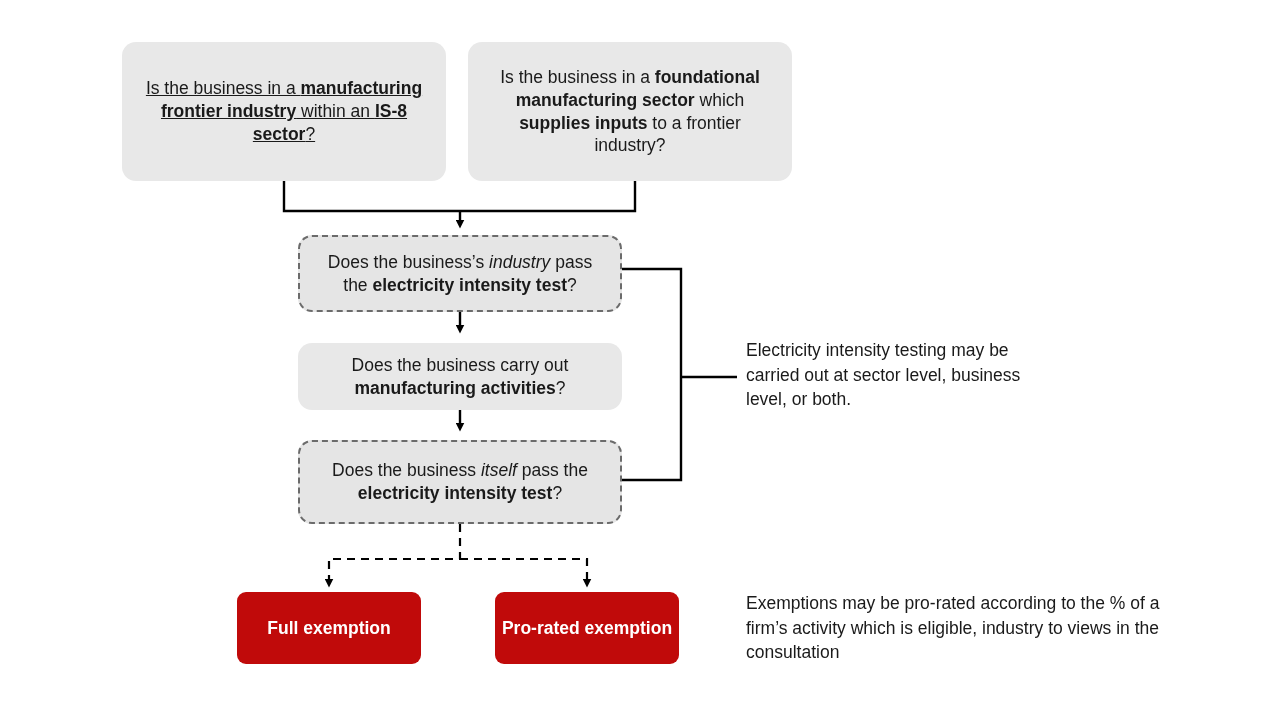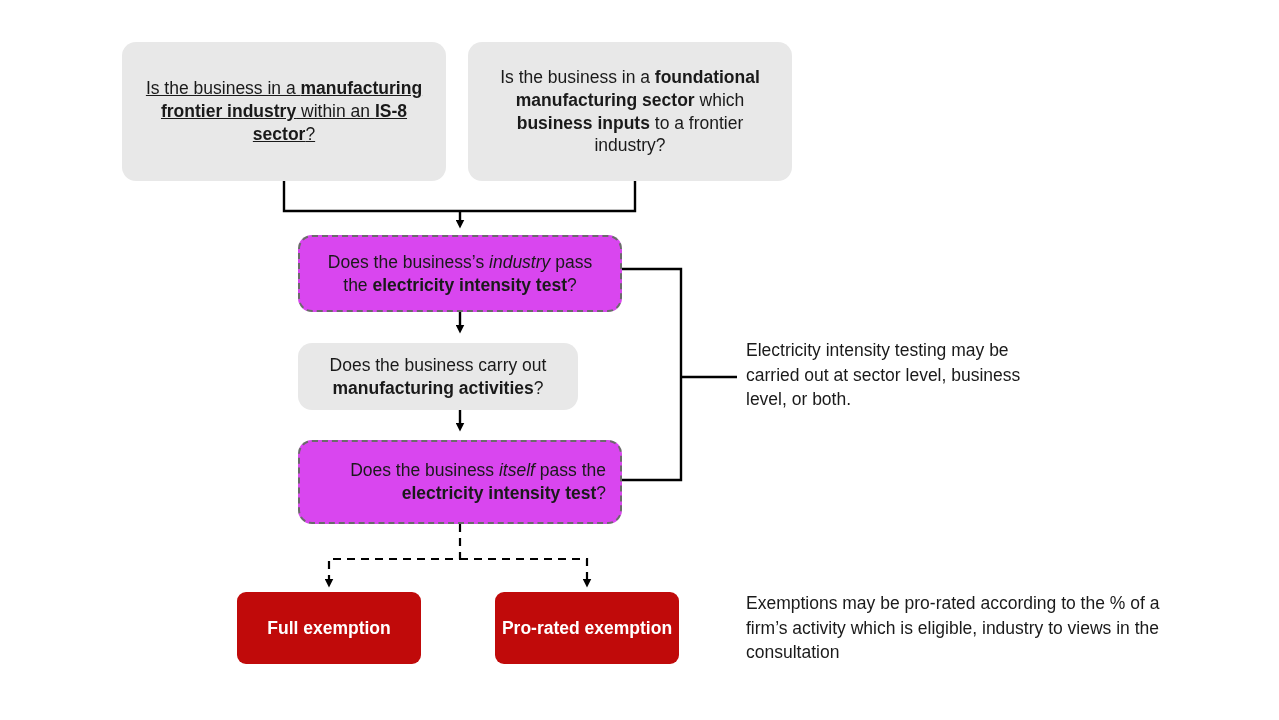--- a/index.html
+++ b/index.html
@@ -50,21 +50,21 @@
 
   
   .grey {
     background: #e8e8e8;
     border-radius: 14px;
     font-size: 17.5px;
   }
 
   
   .dashed {
-    background: #d946ef;
+    background: #e5e5e5;
     border: 2px dashed #6b6b6b;
     border-radius: 14px;
     font-size: 17.5px;
   }
 
   
   .red {
     background: #c00a0a;
     border-radius: 9px;
     color: #ffffff;
@@ -121,32 +121,32 @@
       <path d="M460,524 L460,559 L329,559 L329,583" fill="none" stroke="#000000" stroke-width="2.2" stroke-dasharray="8,6" marker-end="url(#arrowDash)"></path>
       <path d="M460,559 L587,559 L587,583" fill="none" stroke="#000000" stroke-width="2.2" stroke-dasharray="8,6" marker-end="url(#arrowDash)"></path>
     </g>
   </svg>
 
   <div class="node grey" style="left:122px; top:42px; width:324px; height:139px; padding:10px 22px;text-decoration:underline;">
     <span class="txt">Is the business in a <b>manufacturing frontier industry</b> within an <b>IS-8 sector</b>?</span>
   </div>
 
   <div class="node grey" style="left:468px; top:42px; width:324px; height:139px; padding:10px 16px;">
-    <span class="txt">Is the business in a <b>foundational manufacturing sector</b> which <b>business inputs</b> to a frontier industry?</span>
+    <span class="txt">Is the business in a <b>foundational manufacturing sector</b> which <b>supplies inputs</b> to a frontier industry?</span>
   </div>
 
   <div class="node dashed" style="left:298px; top:235px; width:324px; height:77px; padding:6px 14px;">
     <span class="txt">Does the business’s <i>industry</i> pass the <b>electricity intensity test</b>?</span>
   </div>
 
-  <div class="node grey" style="left:298px; top:343px; width:280px; height:67px; padding:6px 7px;justify-content:flex-end;">
+  <div class="node grey" style="left:298px; top:343px; width:324px; height:67px; padding:6px 7px;justify-content:flex-end;">
     <span class="txt">Does the business carry out <b>manufacturing activities</b>?</span>
   </div>
 
-  <div class="node dashed" style="left:298px; top:440px; width:324px; height:84px; padding:6px 14px;text-align:right;">
+  <div class="node dashed" style="left:298px; top:440px; width:324px; height:84px; padding:6px 14px;">
     <span class="txt">Does the business <i>itself</i> pass the <b>electricity intensity test</b>?</span>
   </div>
 
   <div class="node red" style="left:237px; top:592px; width:184px; height:72px; padding:4px 10px;">
     <span class="txt">Full exemption</span>
   </div>
 
   <div class="node red" style="left:495px; top:592px; width:184px; height:72px; padding:4px 6px;">
     <span class="txt">Pro-rated exemption</span>
   </div>

